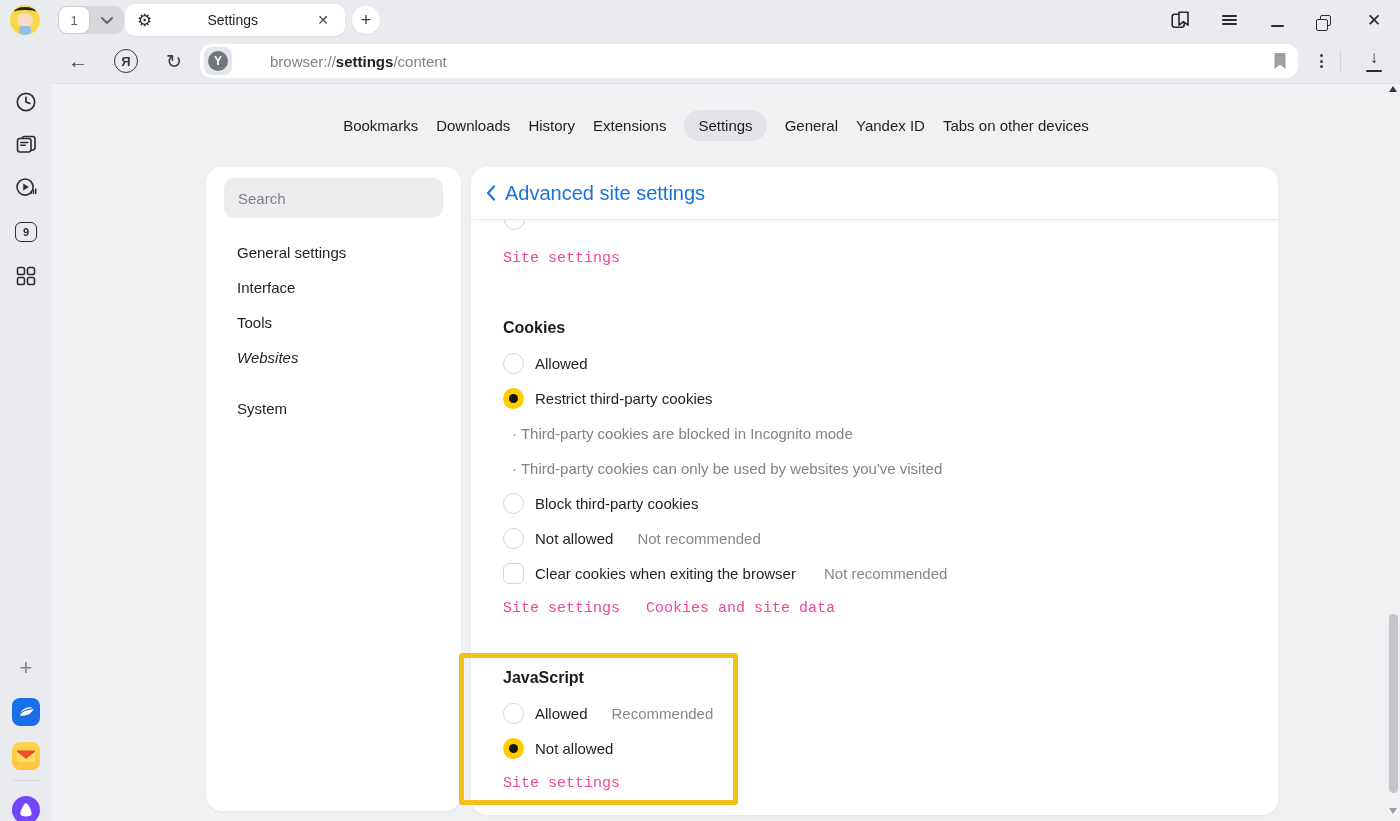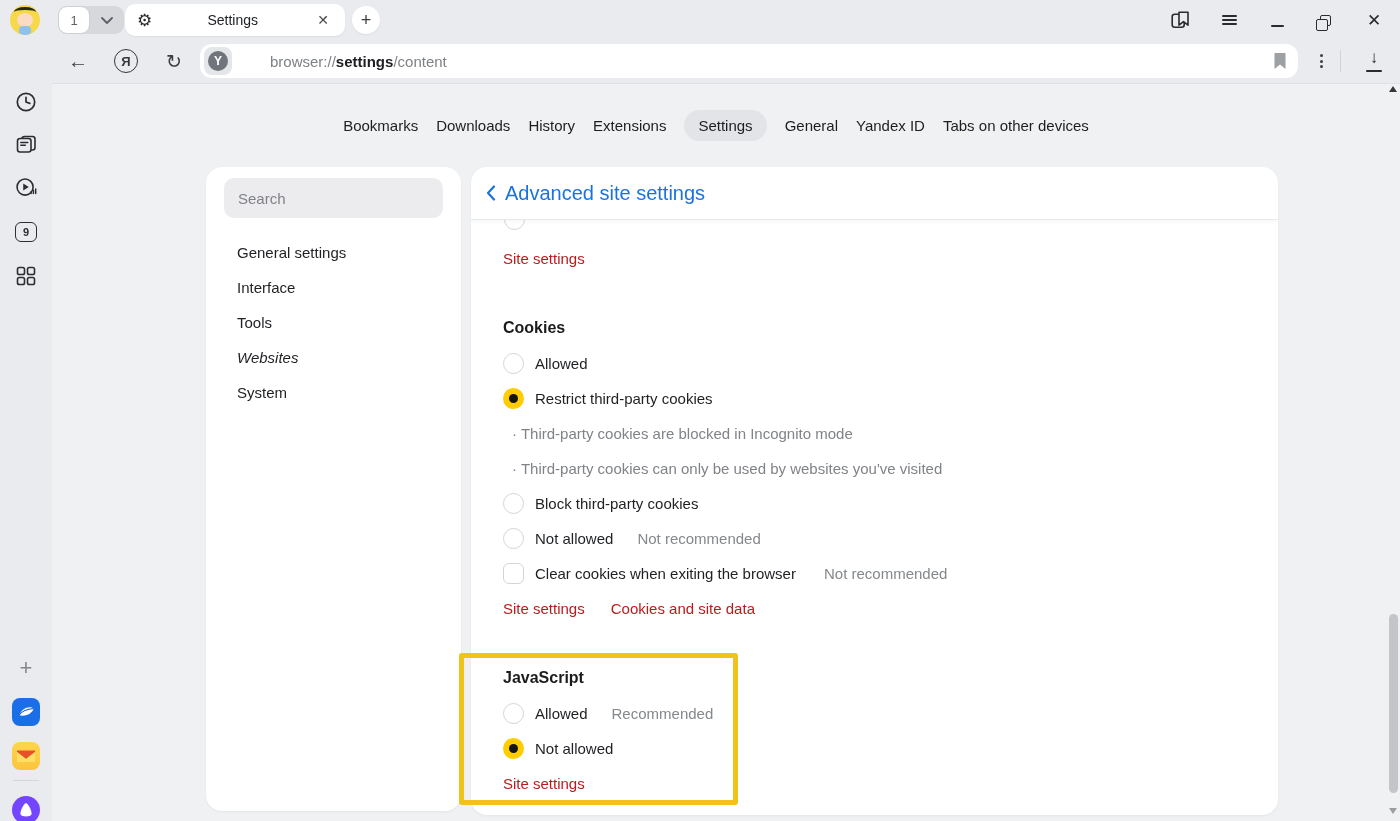--- a/index.html
+++ b/index.html
@@ -70,21 +70,21 @@
 
   .maincard { left:455px; top:167px; width:807px; height:648px; overflow:hidden; }
   .mainheader { position:absolute; left:0; top:0; right:0; height:52px; background:#fff; z-index:3; display:flex; align-items:center; padding-left:15px; border-radius:16px 16px 0 0; box-shadow:0 1px 0 #e9eaec, 0 3px 5px rgba(0,0,0,.04); }
   .mainheader .backchev { margin-right:9px; display:flex; cursor:pointer; }
   .mainheader .htitle { font-size:20px; color:#1a73dc; font-weight:500; cursor:pointer; }
 
   .row { position:absolute; left:32px; height:24px; display:flex; align-items:center; gap:11px; font-size:15px; white-space:nowrap; }
   .sect { position:absolute; left:32px; height:24px; display:flex; align-items:center; font-size:16px; font-weight:700; color:#1b1c1e; }
   .note { position:absolute; left:41px; height:24px; display:flex; align-items:center; font-size:15px; color:#808387; white-space:nowrap; }
   .badge { color:#85888c; margin-left:13px; }
-  .link { color:#b91c1c; cursor:pointer; }
+  .link { color:#ec4899; cursor:pointer;font-family:Liberation Mono, monospace; }
   .linksrow { position:absolute; left:32px; height:24px; display:flex; align-items:center; gap:26px; font-size:15px; }
 
   .radio { width:21px; height:21px; border-radius:50%; border:1.5px solid #d3d5d9; background:#fff; flex:none; cursor:pointer; }
   .radio.checked { border:none; background:#ffcc00; position:relative; }
   .radio.checked::after { content:""; position:absolute; left:50%; top:50%; width:9px; height:9px; margin:-4.5px 0 0 -4.5px; border-radius:50%; background:#141414; }
   .checkbox { width:21px; height:21px; border-radius:6px; border:1.5px solid #d3d5d9; background:#fff; flex:none; cursor:pointer; }
   .halfradio { position:absolute; left:33px; top:42px; z-index:1; }
 
   
   .highlight { position:absolute; left:459px; top:653px; width:279px; height:152px; border:5px solid #f0c31a; border-radius:3px; z-index:6; pointer-events:none; }
@@ -240,21 +240,21 @@
     <span class="ntab">Yandex ID</span>
     <span class="ntab">Tabs on other devices</span>
   </div>
 
   <div class="card leftcard">
     <input class="search" type="text" placeholder="Search" style="">
     <div class="menuitem" style="top:76px;">General settings</div>
     <div class="menuitem" style="top:111px;">Interface</div>
     <div class="menuitem" style="top:146px;">Tools</div>
     <div class="menuitem" style="top:181px;font-style:italic;">Websites</div>
-    <div class="menuitem" style="top:216px;">System</div>
+    <div class="menuitem" style="top:232px;">System</div>
   </div>
 
   <div class="card maincard">
     <div class="mainheader">
       <span class="backchev">
         <svg width="10" height="16" viewBox="0 0 10 16">
             <polyline points="8,1.5 2,8 8,14.5" fill="none" stroke="#1a73dc" stroke-width="2.2" stroke-linecap="round" stroke-linejoin="round"></polyline>
           </svg>
       </span>
       <span class="htitle">Advanced site settings</span>

